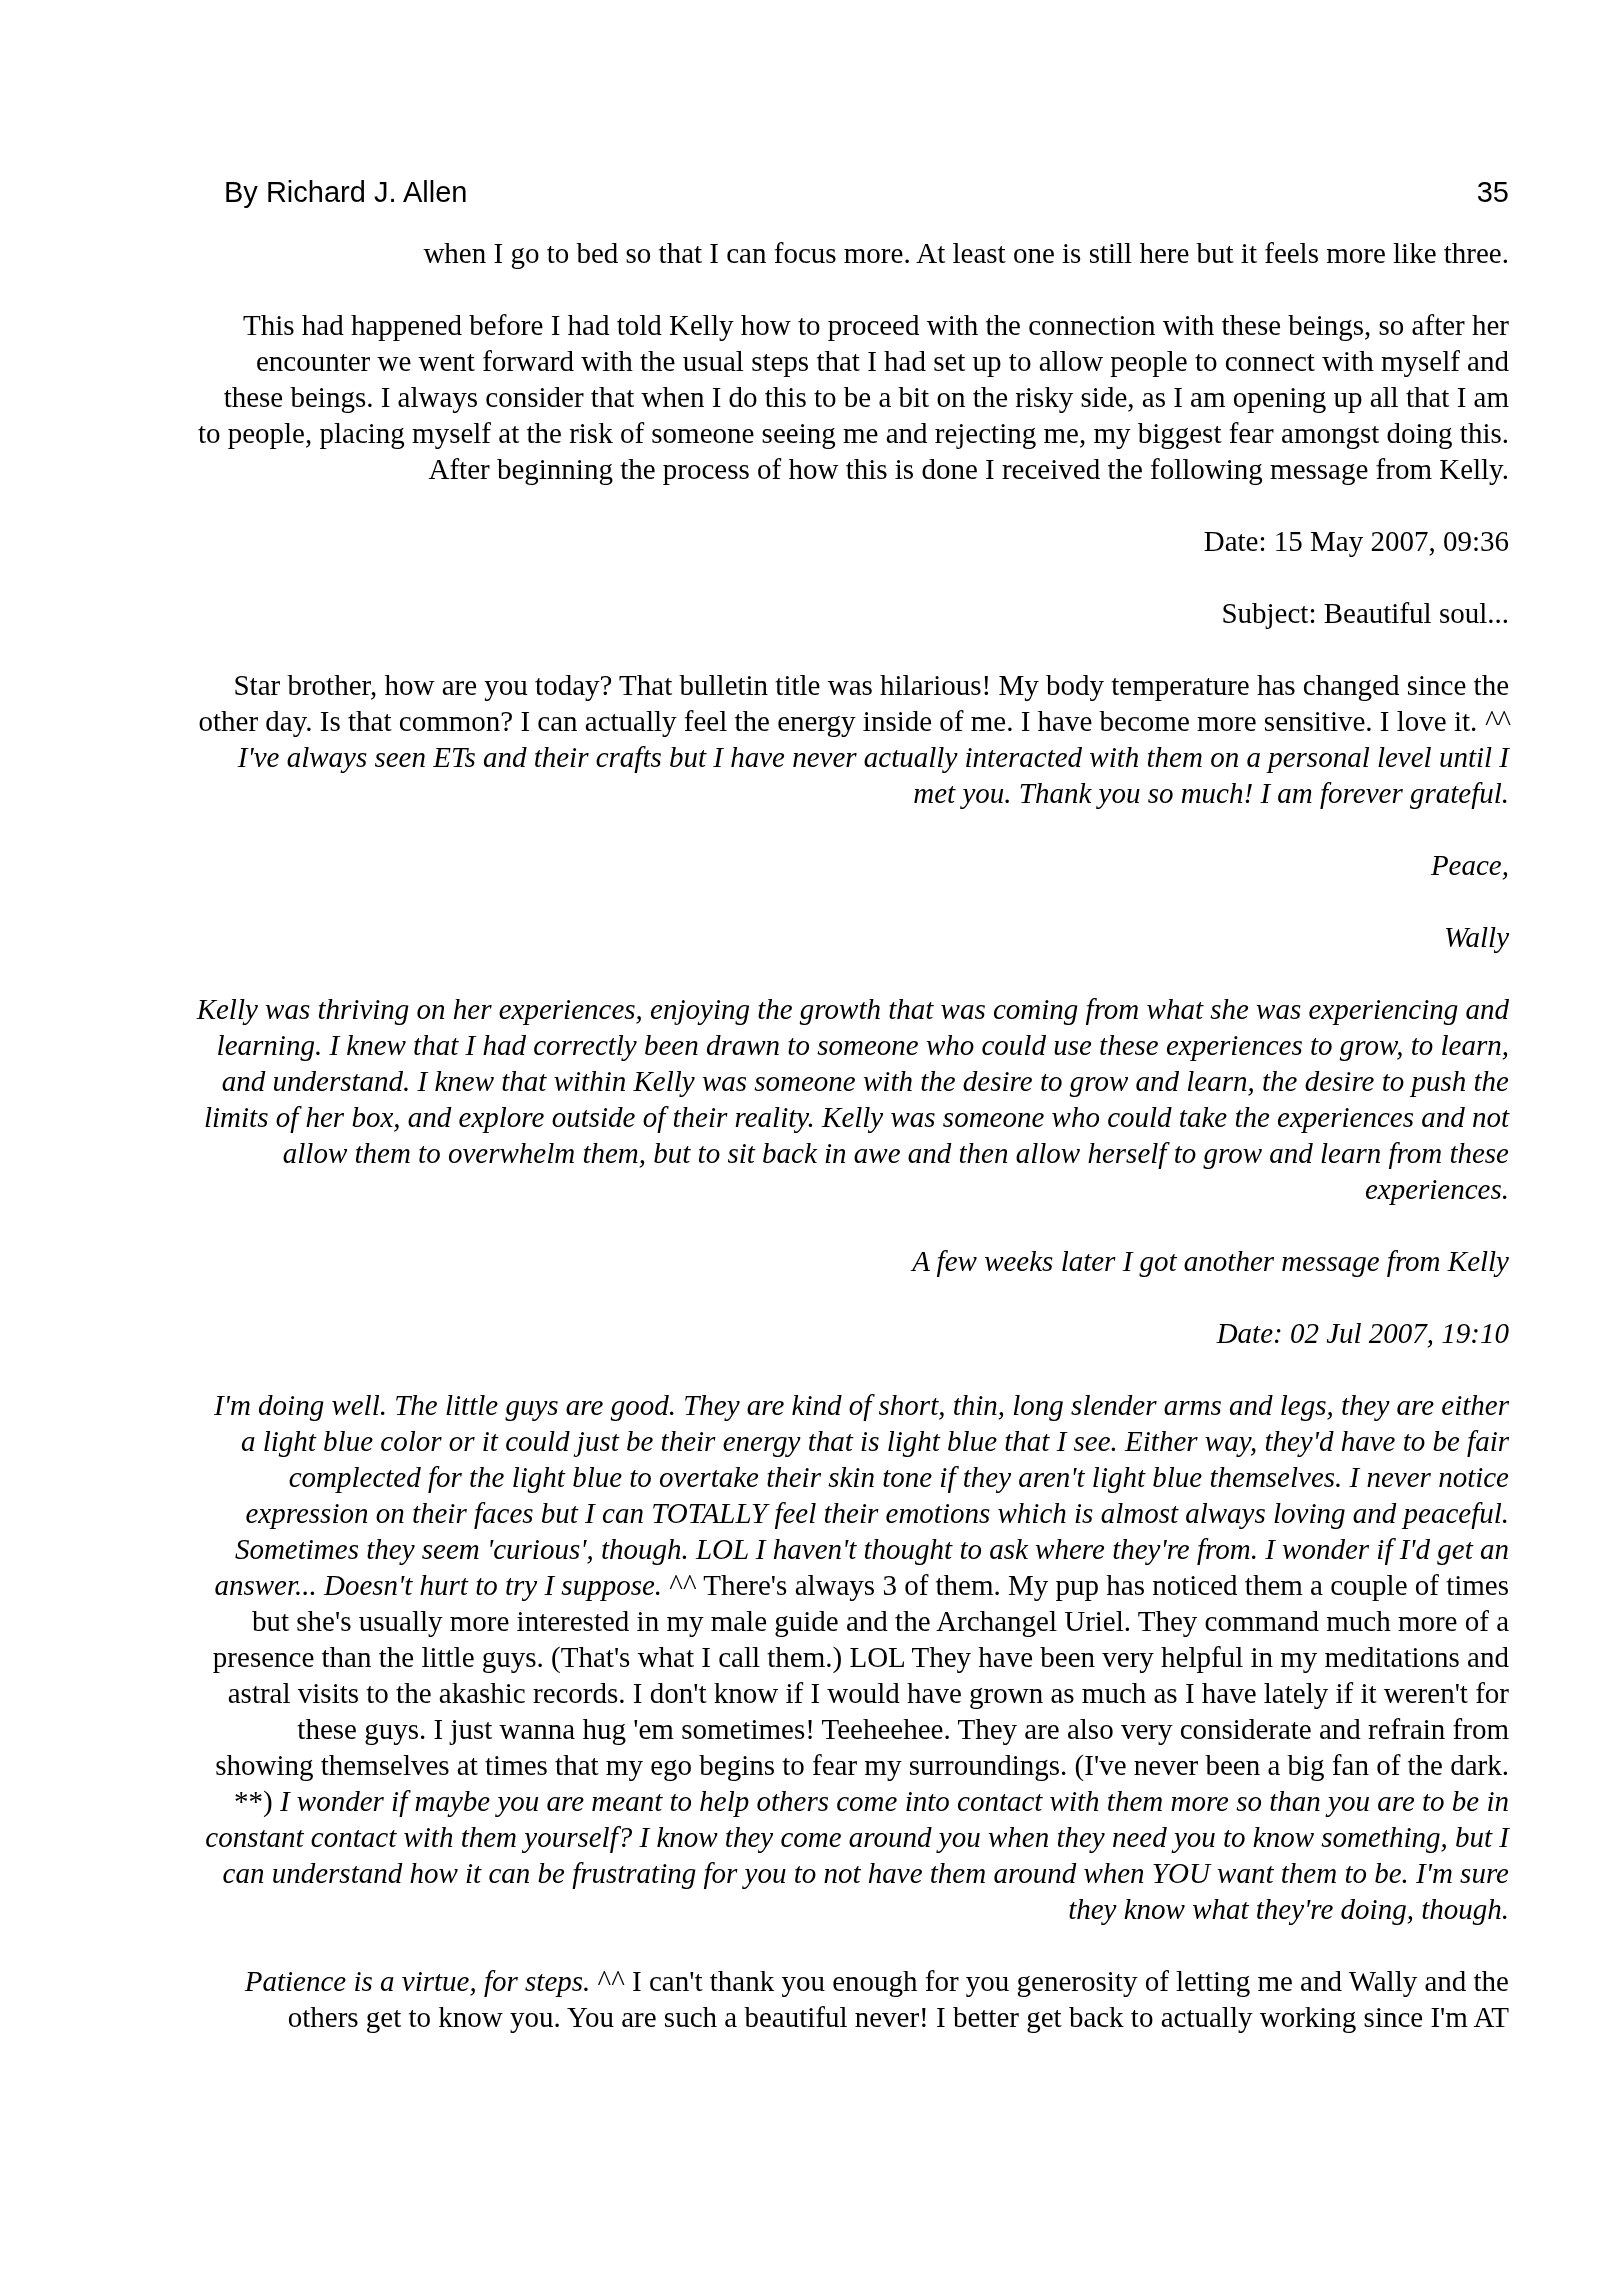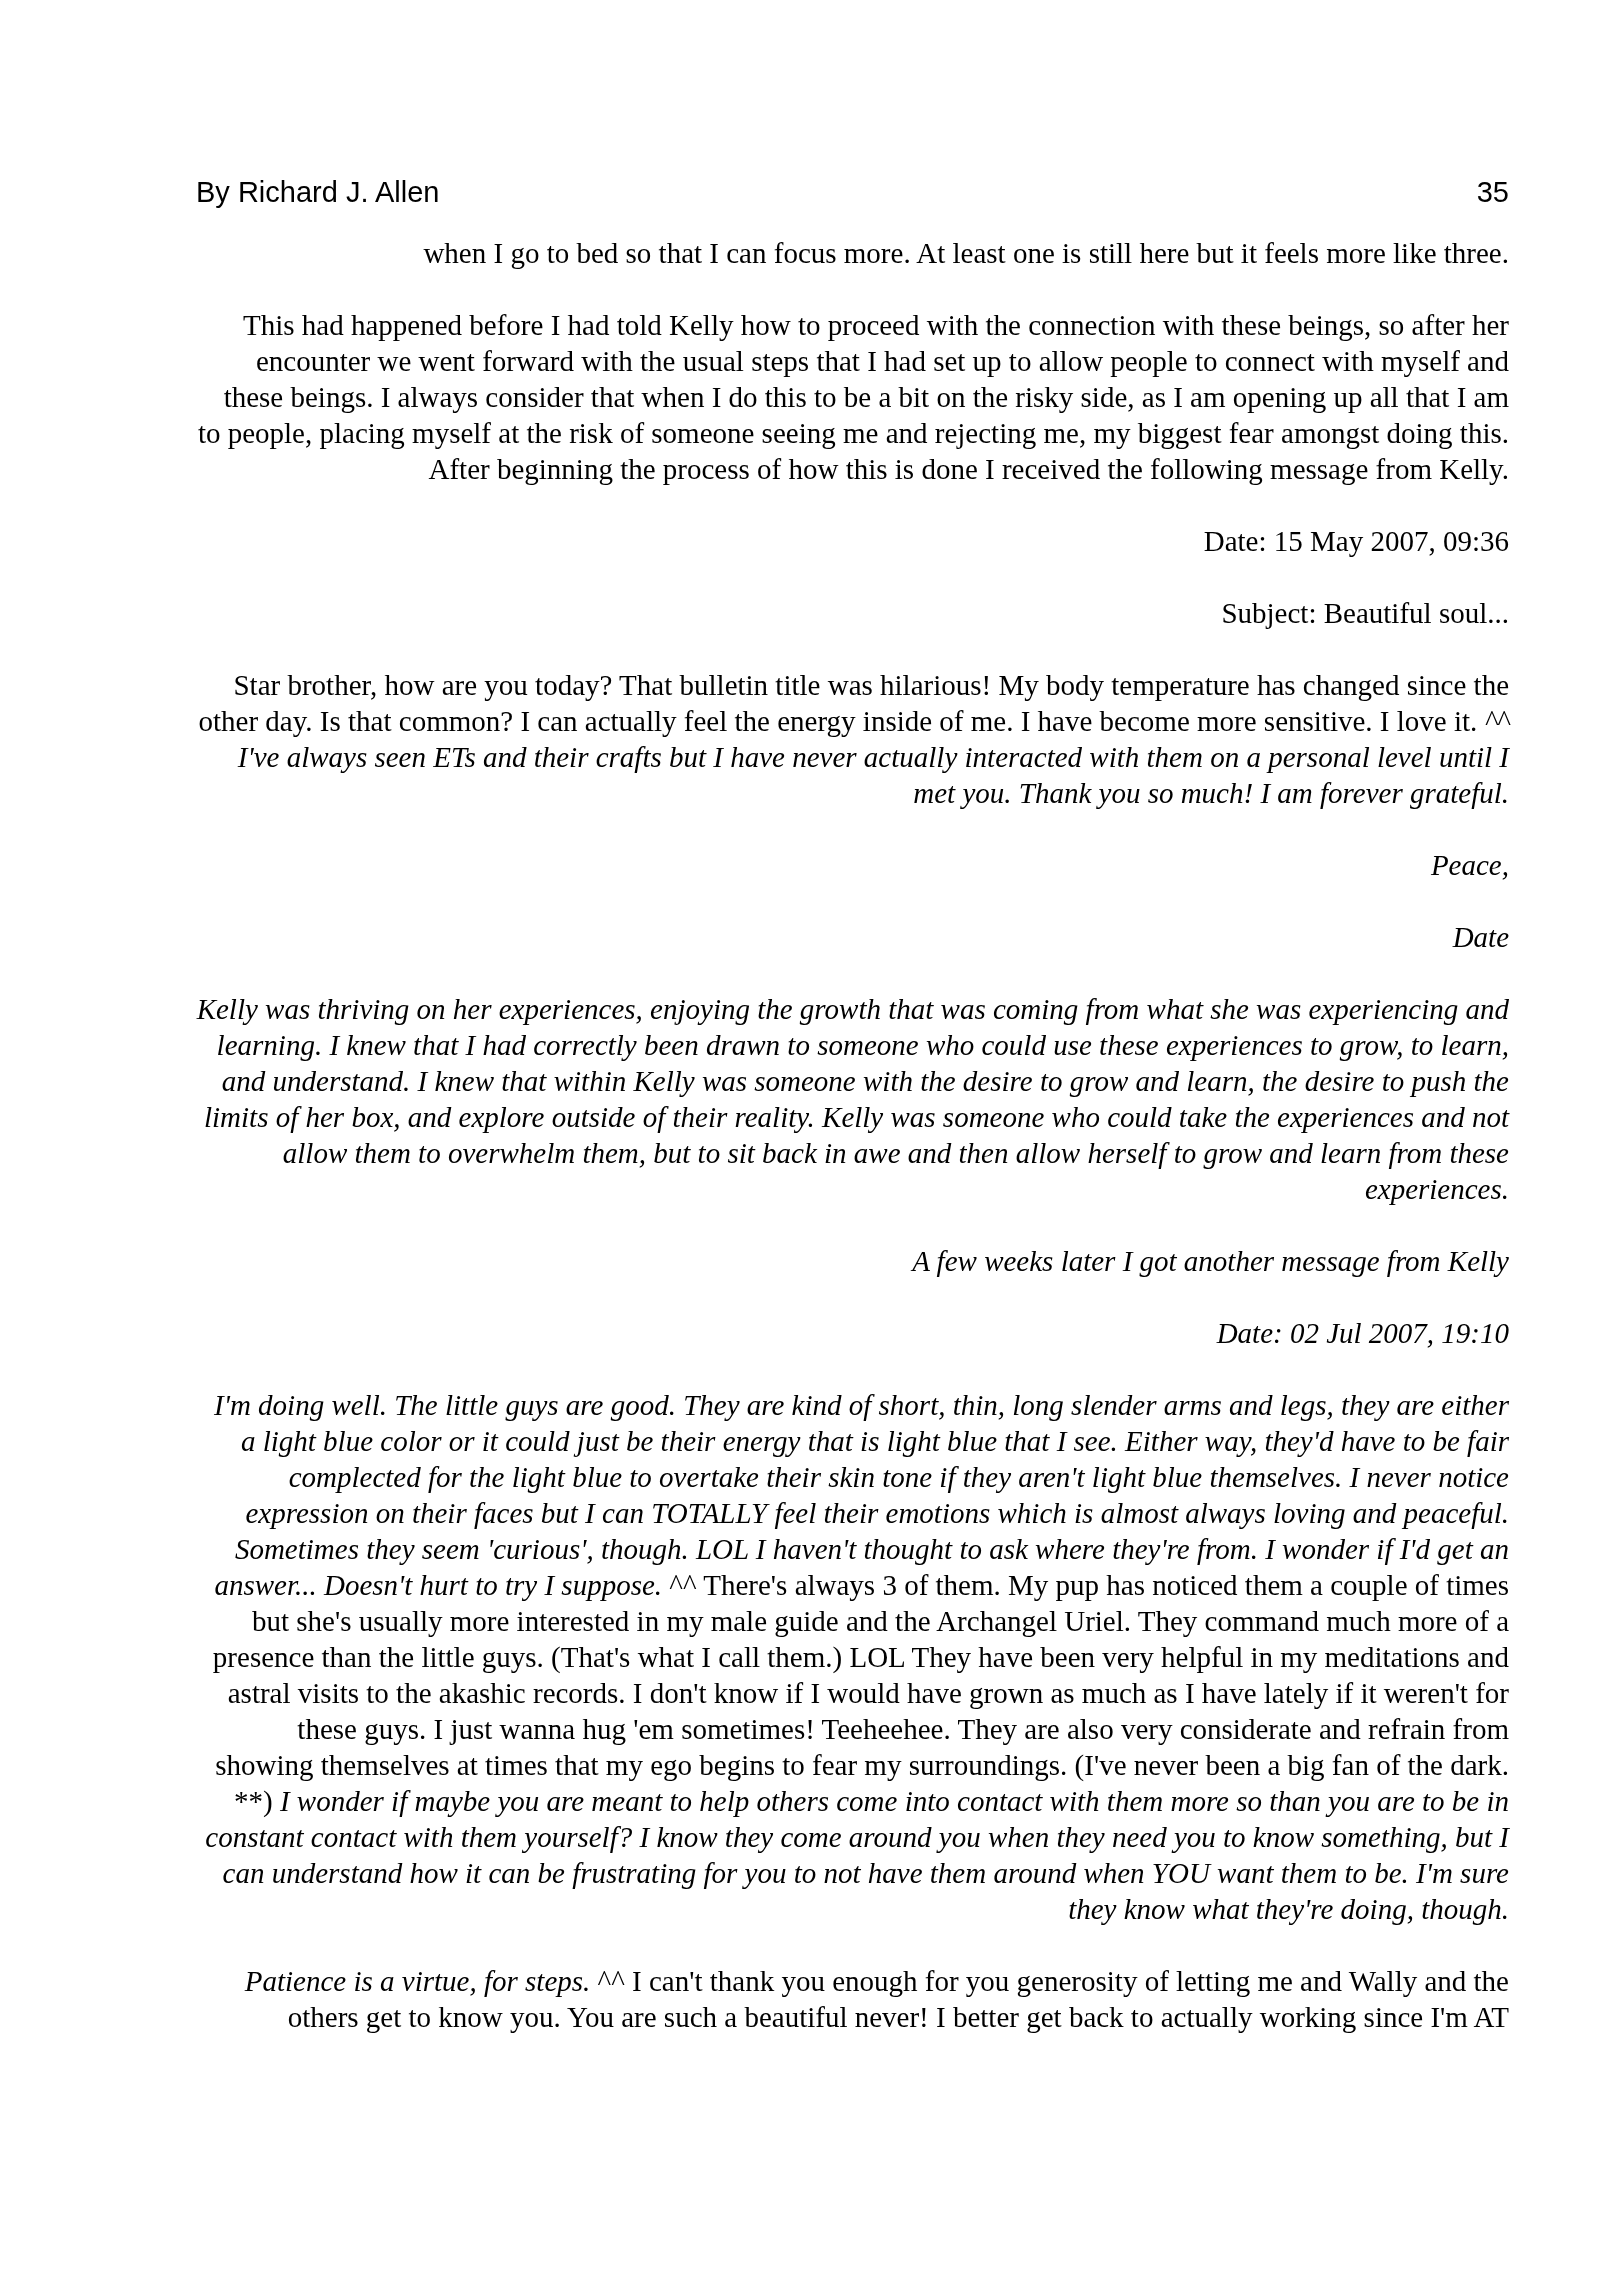--- a/index.html
+++ b/index.html
@@ -22,20 +22,21 @@
     color: #000000;
   }
   .page-header {
     display: flex;
     justify-content: space-between;
     align-items: flex-start;
     font-family: "Liberation Sans", sans-serif;
     font-size: 29px;
     line-height: 36px;
     color: #000000;
+    margin-left: 28px;
   }
   .body-copy {
     margin-top: 24.5px;
     font-family: "Liberation Serif", serif;
     font-size: 29px;
     line-height: 36px;
     color: #000000;
     text-align: right;
   }
   p.para {
@@ -57,21 +58,21 @@
       <span>By Richard J. Allen</span>
       <span>35</span>
     </div>
     <div class="body-copy">
         <p class="para"><span class="run-roman">when I go to bed so that I can focus more. At least one is still here but it feels more like three.</span></p>
         <p class="para"><span class="run-roman">This had happened before I had told Kelly how to proceed with the connection with these beings, so after her encounter we went forward with the usual steps that I had set up to allow people to connect with myself and these beings. I always consider that when I do this to be a bit on the risky side, as I am opening up all that I am to people, placing myself at the risk of someone seeing me and rejecting me, my biggest fear amongst doing this. After beginning the process of how this is done I received the following message from Kelly.</span></p>
         <p class="para"><span class="run-roman">Date: 15 May 2007, 09:36</span></p>
         <p class="para"><span class="run-roman">Subject: Beautiful soul...</span></p>
         <p class="para"><span class="run-roman">Star brother, how are you today? That bulletin title was hilarious! My body temperature has changed since the other day. Is that common? I can actually feel the energy inside of me. I have become more sensitive. I love it. </span><span class="run-italic">^^ I've always seen ETs and their crafts but I have never actually interacted with them on a personal level until I met you. Thank you so much! I am forever grateful.</span></p>
         <p class="para"><span class="run-italic">Peace,</span></p>
-        <p class="para"><span class="run-italic">Date</span></p>
+        <p class="para"><span class="run-italic">Wally</span></p>
         <p class="para"><span class="run-italic">Kelly was thriving on her experiences, enjoying the growth that was coming from what she was experiencing and learning. I knew that I had correctly been drawn to someone who could use these experiences to grow, to learn, and understand. I knew that within Kelly was someone with the desire to grow and learn, the desire to push the limits of her box, and explore outside of their reality. Kelly was someone who could take the experiences and not allow them to overwhelm them, but to sit back in awe and then allow herself to grow and learn from these experiences.</span></p>
         <p class="para"><span class="run-italic">A few weeks later I got another message from Kelly</span></p>
         <p class="para"><span class="run-italic">Date: 02 Jul 2007, 19:10</span></p>
         <p class="para"><span class="run-italic">I'm doing well. The little guys are good. They are kind of short, thin, long slender arms and legs, they are either a light blue color or it could just be their energy that is light blue that I see. Either way, they'd have to be fair complected for the light blue to overtake their skin tone if they aren't light blue themselves. I never notice expression on their faces but I can TOTALLY feel their emotions which is almost always loving and peaceful. Sometimes they seem 'curious', though. LOL I haven't thought to ask where they're from. I wonder if I'd get an answer... Doesn't hurt to try I suppose. </span><span class="run-roman">^^ There's always 3 of them. My pup has noticed them a couple of times but she's usually more interested in my male guide and the Archangel Uriel. They command much more of a presence than the little guys. (That's what I call them.) LOL They have been very helpful in my meditations and astral visits to the akashic records. I don't know if I would have grown as much as I have lately if it weren't for these guys. I just wanna hug 'em sometimes! Teeheehee. They are also very considerate and refrain from showing themselves at times that my ego begins to fear my surroundings. (I've never been a big fan of the dark. **) </span><span class="run-italic">I wonder if maybe you are meant to help others come into contact with them more so than you are to be in constant contact with them yourself? I know they come around you when they need you to know something, but I can understand how it can be frustrating for you to not have them around when YOU want them to be. I'm sure they know what they're doing, though.</span></p>
         <p class="para"><span class="run-italic">Patience is a virtue, for steps. </span><span class="run-roman">^^ I can't thank you enough for you generosity of letting me and Wally and the others get to know you. You are such a beautiful never! I better get back to actually working since I'm AT</span></p>
       </div>
   </div>
 </div>
 
 

